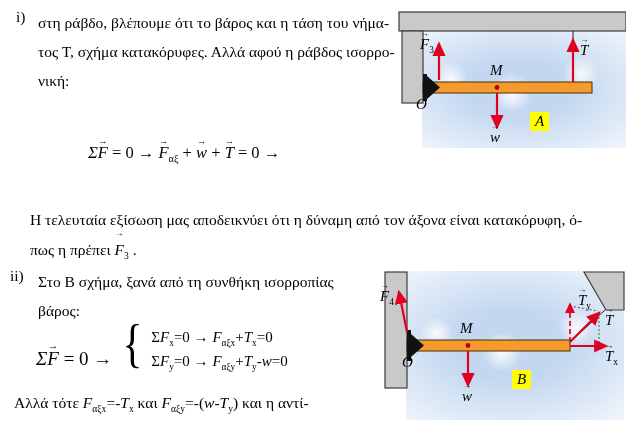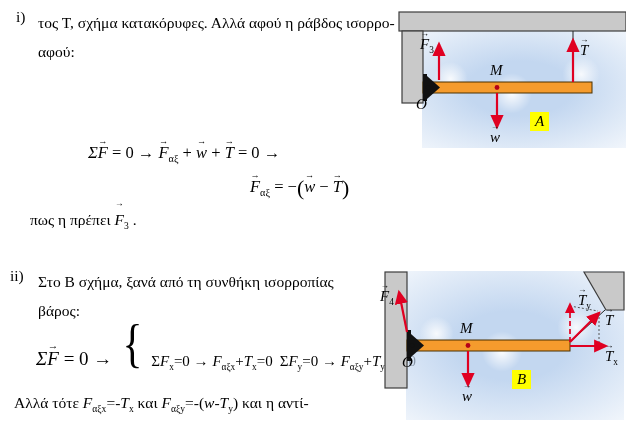--- a/index.html
+++ b/index.html
@@ -17,21 +17,21 @@
   sub { font-size:0.62em; line-height:0; }
   .vec { position:relative; display:inline-block; font-style:italic; }
   .vec::after { content:"\2192"; position:absolute; left:0; right:0; top:-0.70em;
                 font-size:0.56em; font-style:normal; text-align:center; line-height:1; }
   .big { font-size:1.32em; vertical-align:-0.12em; }
 
   .sys { position:absolute; left:36px; top:318px; display:flex; align-items:flex-end; }
   .sys-lhs { font-size:19px; margin-right:8px; white-space:nowrap; }
   .brace { display:inline-block; font-size:52px; line-height:1; font-weight:400;
            transform:scaleX(0.8); margin-right:6px; }
-  .sys-lines { display:flex; gap:7px; font-size:15px; }
+  .sys-lines { display:flex; flex-direction:column; gap:7px; font-size:15px; }
   .sys-line { white-space:nowrap; }
 
   .diagram { position:absolute; }
   .cloud { position:absolute;
     background:
       radial-gradient(circle 26px at 44% 54%, rgba(255,255,255,0.95), rgba(255,255,255,0) 78%),
       radial-gradient(circle 24px at 78% 38%, rgba(255,255,255,0.85), rgba(255,255,255,0) 78%),
       radial-gradient(circle 22px at 14% 42%, rgba(255,255,255,0.85), rgba(255,255,255,0) 78%),
       radial-gradient(ellipse 92% 82% at 48% 50%, #c3d7f0 28%, rgba(255,255,255,0) 100%);
   }
@@ -53,28 +53,29 @@
   .tag { position:absolute; background:#ffff00; font-style:italic; font-size:15px;
          line-height:19px; padding:0 5px; }
 </style>
 </head>
 <body>
 
 <div class="page">
 
   <span class="marker" style="left:16px; top:8px;">i)</span>
   <div class="textblock" style="left:38px; top:8px; width:360px;">
+    <div class="line">στη ράβδο, βλέπουμε ότι το βάρος και η τάση του νήμα-</div>
     <div class="line">τος Τ, σχήμα κατακόρυφες. Αλλά αφού η ράβδος ισορρο-</div>
-    <div class="line">αφού:</div>
+    <div class="line">νική:</div>
   </div>
 
   <div class="eq" style="left:88px; top:143px;"><span><span class="it">Σ</span></span><span><span class="vec">F</span></span><span><span> = 0 → </span></span><span><span class="vec">F</span><sub>αξ</sub></span><span><span> + </span></span><span><span class="vec">w</span></span><span><span> + </span></span><span><span class="vec">T</span></span><span><span> = 0 →</span></span></div>
-  <div class="eq" style="left:250px; top:176px;"><span><span class="vec">F</span><sub>αξ</sub></span><span><span> = −</span></span><span><span class="big">(</span></span><span><span class="vec">w</span></span><span><span> − </span></span><span><span class="vec">T</span></span><span><span class="big">)</span></span></div>
 
   <div class="textblock lh30" style="left:30px; top:205px; width:570px;">
+    <div class="line">Η τελευταία εξίσωση  μας αποδεικνύει ότι η δύναμη από τον άξονα είναι κατακόρυφη, ό-</div>
     <div class="line"><span><span>πως η πρέπει </span></span><span><span class="vec">F</span><sub>3</sub></span><span><span> .</span></span></div>
   </div>
 
   <span class="marker" style="left:10px; top:267px;">ii)</span>
   <div class="textblock" style="left:38px; top:267px; width:340px;">
     <div class="line">Στο Β σχήμα, ξανά από τη συνθήκη ισορροπίας</div>
     <div class="line">βάρος:</div>
   </div>
 
   <div class="sys">

